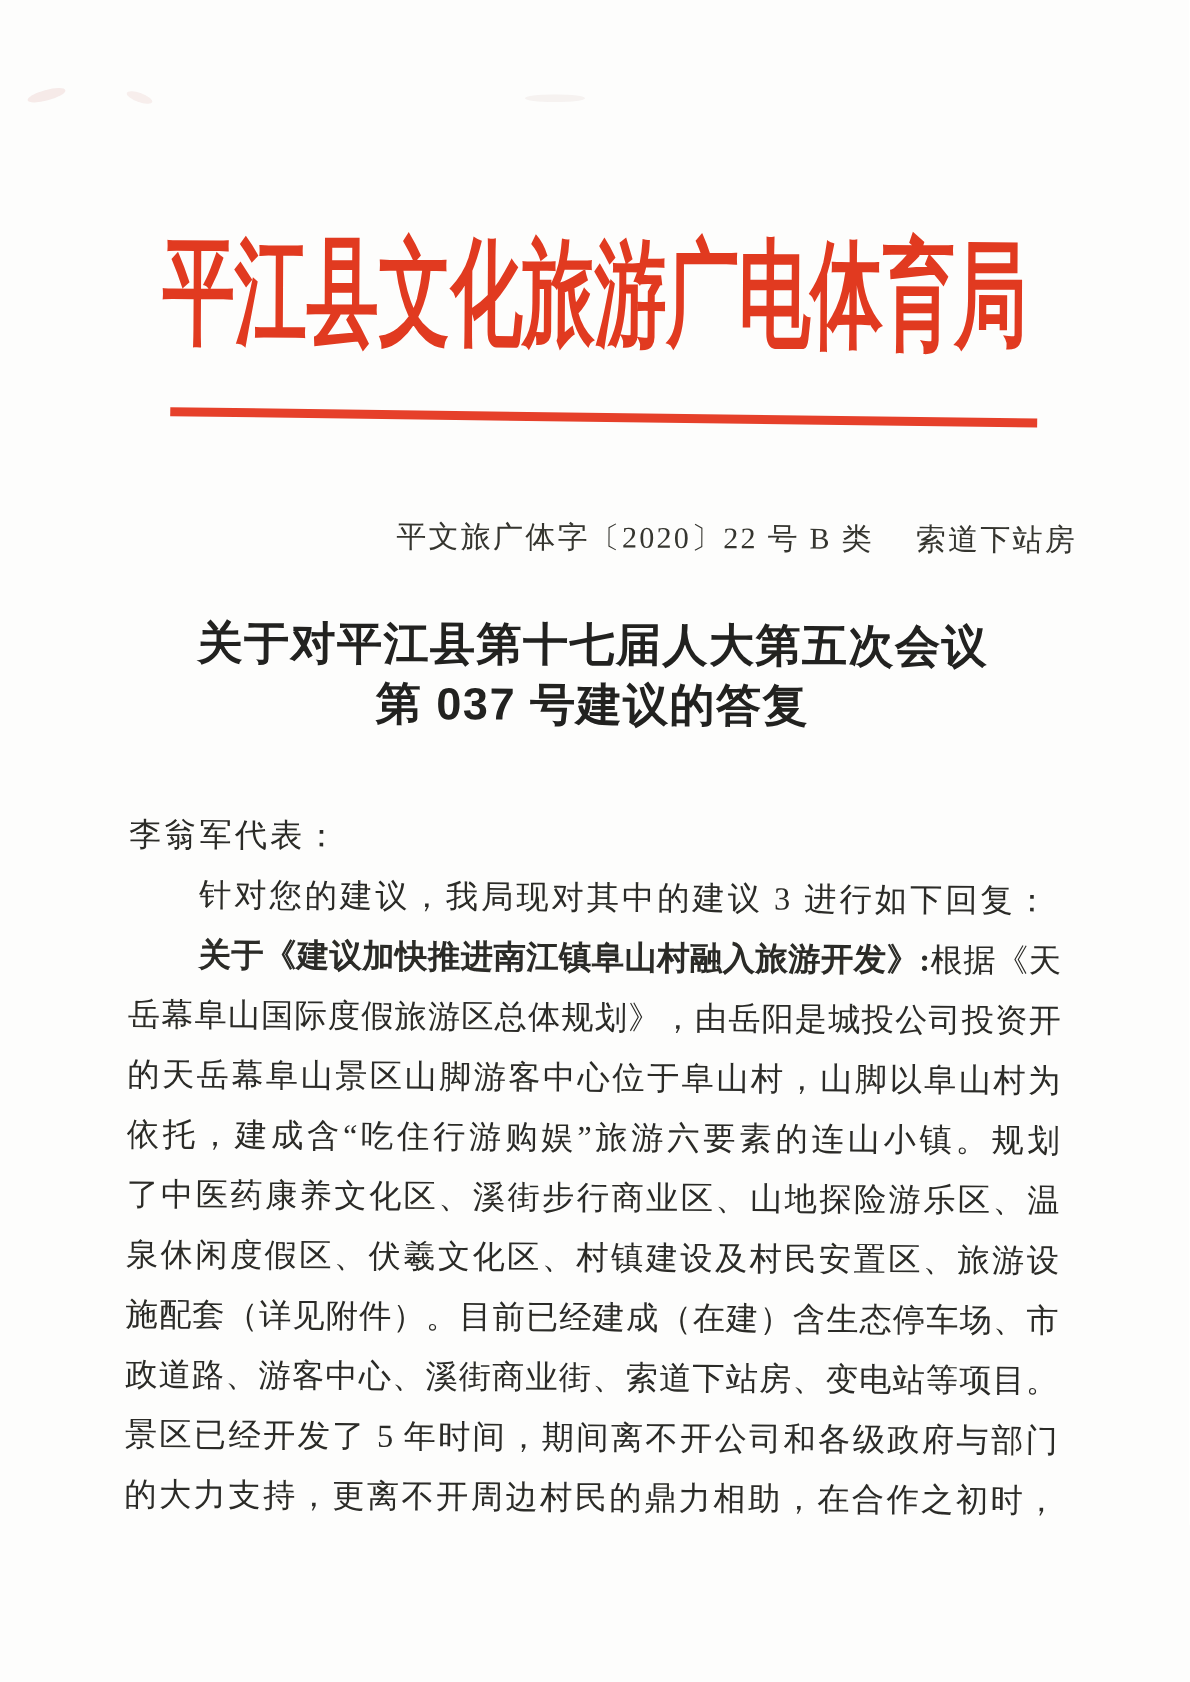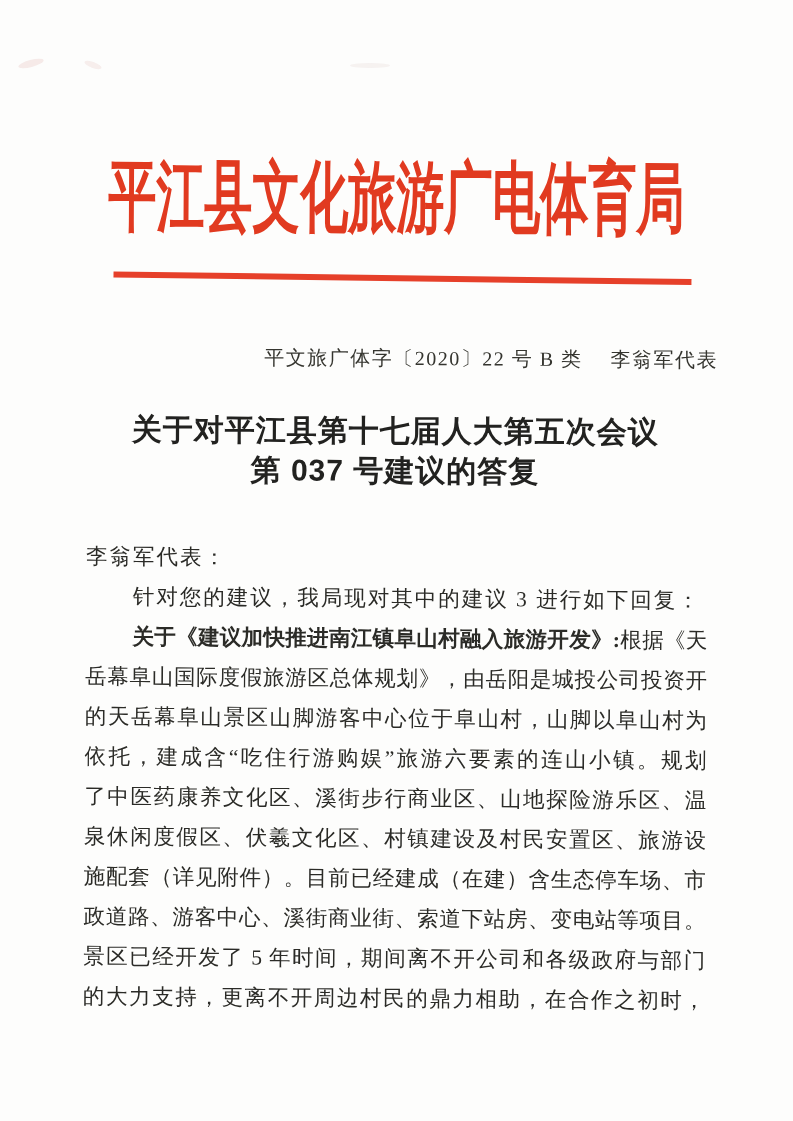--- a/index.html
+++ b/index.html
@@ -122,21 +122,21 @@
   <div class="speck speck2"></div>
   <div class="speck speck3"></div>
 
   <div class="content">
 
     <div class="letterhead">平江县文化旅游广电体育局</div>
 
     <div class="redline"></div>
 
     <div class="docmeta">
-      <span>平文旅广体字〔2020〕22 号 B 类</span><span class="publicity">李翁军代表</span>
+      <span>平文旅广体字〔2020〕22 号 B 类</span><span class="publicity">索道下站房</span>
     </div>
 
     <div class="title">
       <div>关于对平江县第十七届人大第五次会议</div>
       <div>第 037 号建议的答复</div>
     </div>
 
     <div class="docbody">
       <div class="line">李翁军代表：</div>
 

